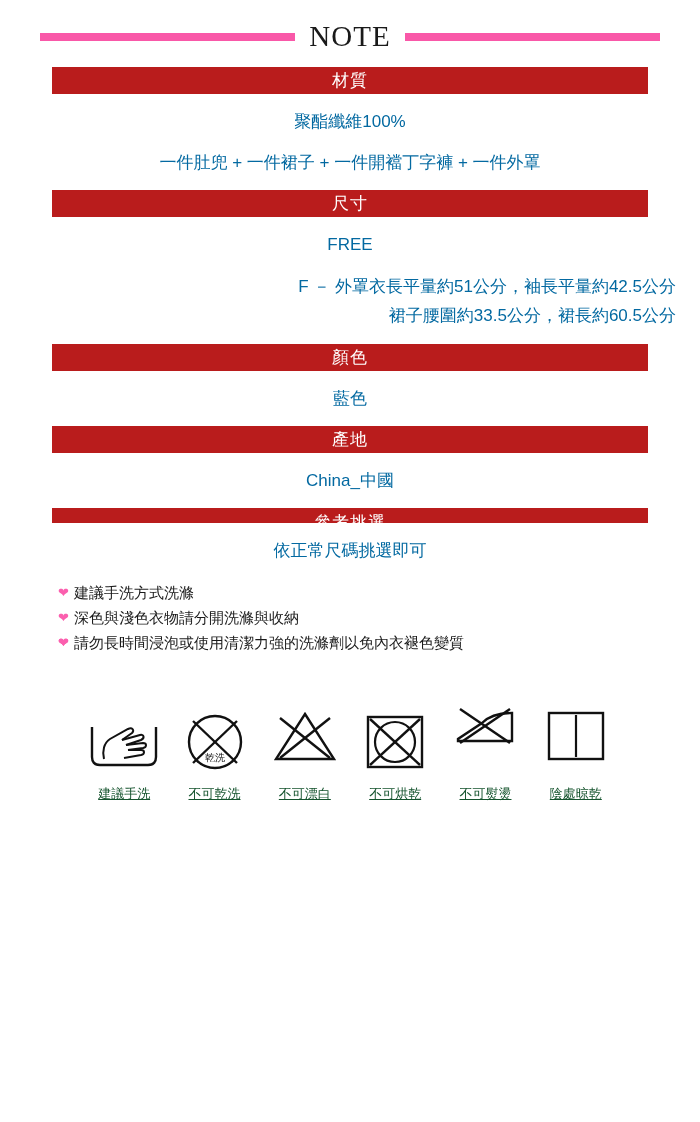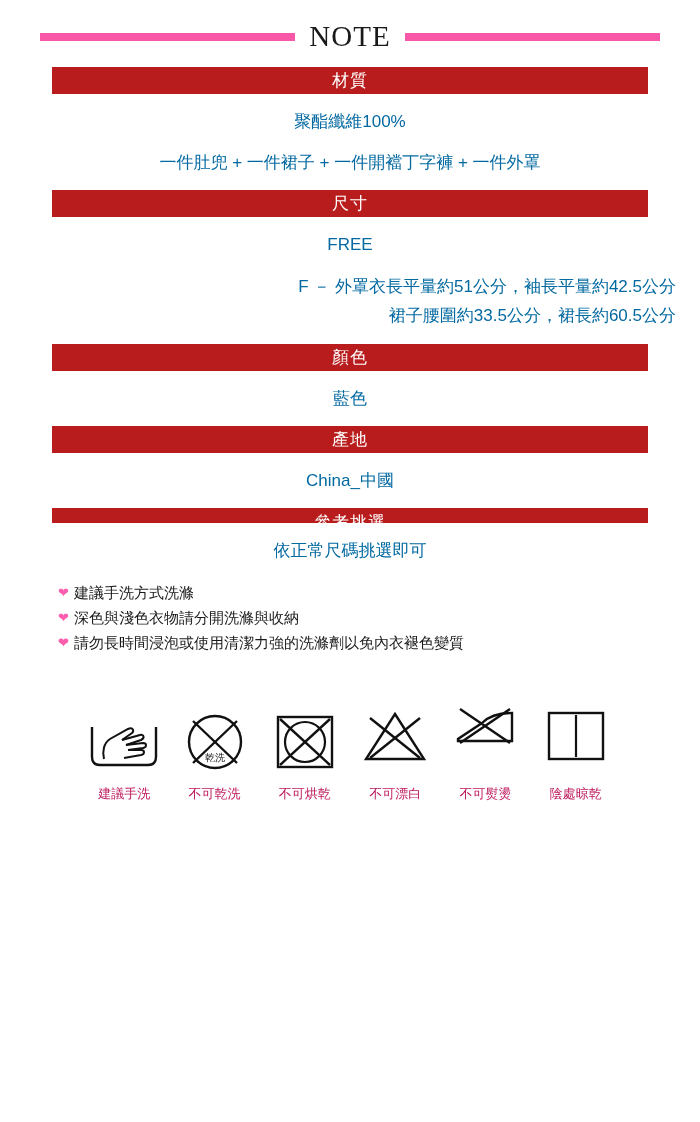--- a/index.html
+++ b/index.html
@@ -110,22 +110,23 @@
   .care-item .glyph {
     height: 62px;
     display: flex;
     align-items: center;
     justify-content: center;
     text-decoration: underline;
   }
   .care-item .caption {
     margin-top: 12px;
     font-size: 13px;
-    color: #be185d;
+    color: #14532d;
     white-space: nowrap;
+    text-decoration: underline;
   }
   .care-item.lower .caption { margin-top: 18px; }
   .care-item.lowest .caption { margin-top: 30px; }
   svg { display: block; }
 </style>
 </head>
 <body>
 
 <div class="page">
 
@@ -196,43 +197,43 @@
         <svg width="66" height="58" viewBox="0 0 66 58">
           <circle cx="33" cy="29" r="26" fill="none" stroke="#111" stroke-width="2.4"></circle>
           <line x1="11" y1="8" x2="55" y2="50" stroke="#111" stroke-width="2.4"></line>
           <line x1="55" y1="8" x2="11" y2="50" stroke="#111" stroke-width="2.4"></line>
           <text x="33" y="48" font-size="10" text-anchor="middle" fill="#111" font-family="'Liberation Sans', sans-serif">乾洗</text>
         </svg>
       </div>
       <div class="caption">不可乾洗</div>
     </div>
 
+    <div class="care-item lower">
+      <div class="glyph">
+        <svg width="66" height="52" viewBox="0 0 66 52">
+          <path d="M33 4 L62 49 L4 49 Z" fill="none" stroke="#111" stroke-width="2.4"></path>
+          <line x1="8" y1="8" x2="58" y2="48" stroke="#111" stroke-width="2.4"></line>
+          <line x1="58" y1="8" x2="8" y2="48" stroke="#111" stroke-width="2.4"></line>
+        </svg>
+      </div>
+      <div class="caption">不可漂白</div>
+    </div>
+
     <div class="care-item">
       <div class="glyph">
         <svg width="62" height="58" viewBox="0 0 62 58">
           <rect x="4" y="4" width="54" height="50" fill="none" stroke="#111" stroke-width="2.4"></rect>
           <circle cx="31" cy="29" r="20" fill="none" stroke="#111" stroke-width="2.2"></circle>
           <line x1="6" y1="6" x2="56" y2="52" stroke="#111" stroke-width="2.4"></line>
           <line x1="56" y1="6" x2="6" y2="52" stroke="#111" stroke-width="2.4"></line>
         </svg>
       </div>
       <div class="caption">不可烘乾</div>
     </div>
 
-    <div class="care-item lower">
-      <div class="glyph">
-        <svg width="66" height="52" viewBox="0 0 66 52">
-          <path d="M33 4 L62 49 L4 49 Z" fill="none" stroke="#111" stroke-width="2.4"></path>
-          <line x1="8" y1="8" x2="58" y2="48" stroke="#111" stroke-width="2.4"></line>
-          <line x1="58" y1="8" x2="8" y2="48" stroke="#111" stroke-width="2.4"></line>
-        </svg>
-      </div>
-      <div class="caption">不可漂白</div>
-    </div>
-
     <div class="care-item lowest">
       <div class="glyph">
         <svg width="66" height="46" viewBox="0 0 66 46">
           <path d="M6 40 L60 40 L60 12 Q40 12 30 22 L6 38 Z" fill="none" stroke="#111" stroke-width="2.4"></path>
           <line x1="8" y1="8" x2="58" y2="42" stroke="#111" stroke-width="2.4"></line>
           <line x1="58" y1="8" x2="8" y2="42" stroke="#111" stroke-width="2.4"></line>
         </svg>
       </div>
       <div class="caption">不可熨燙</div>
     </div>

